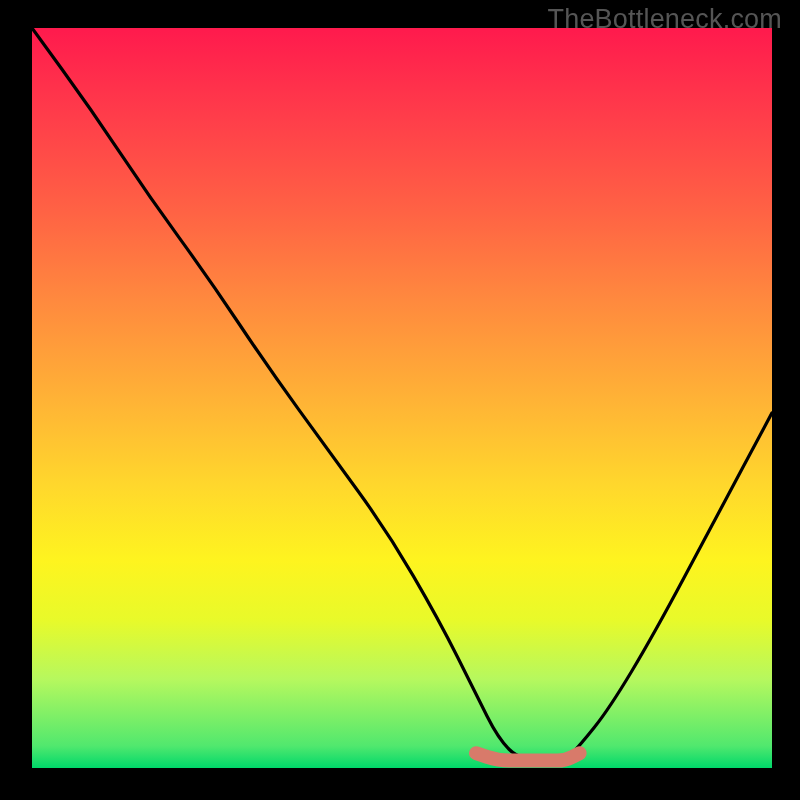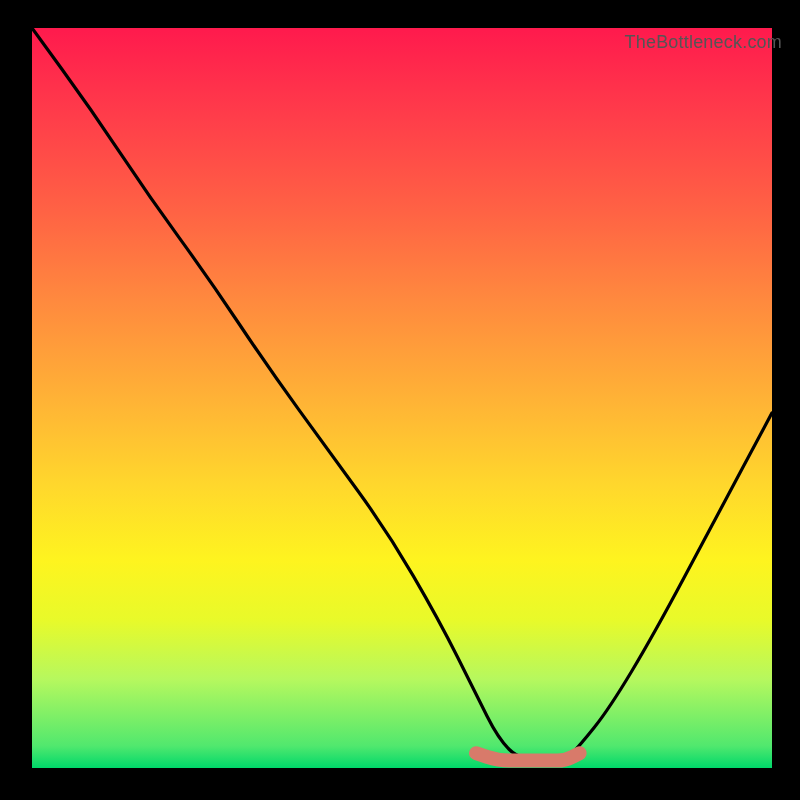--- a/index.html
+++ b/index.html
@@ -9,25 +9,24 @@
     height: 800px;
     background: #000;
     position: relative;
     font-family: Arial, Helvetica, sans-serif;
   }
   .watermark {
     position: absolute;
     top: 4px;
     right: 18px;
     color: #555;
-    font-size: 18px;
+    font-size: 27px;
     font-weight: 500;
     letter-spacing: 0.2px;
     z-index: 5;
-    margin-top: 28px;
   }
   .frame {
     position: absolute;
     top: 28px;
     left: 32px;
     width: 740px;
     height: 740px;
     background: #000;
   }
   .gradient {

